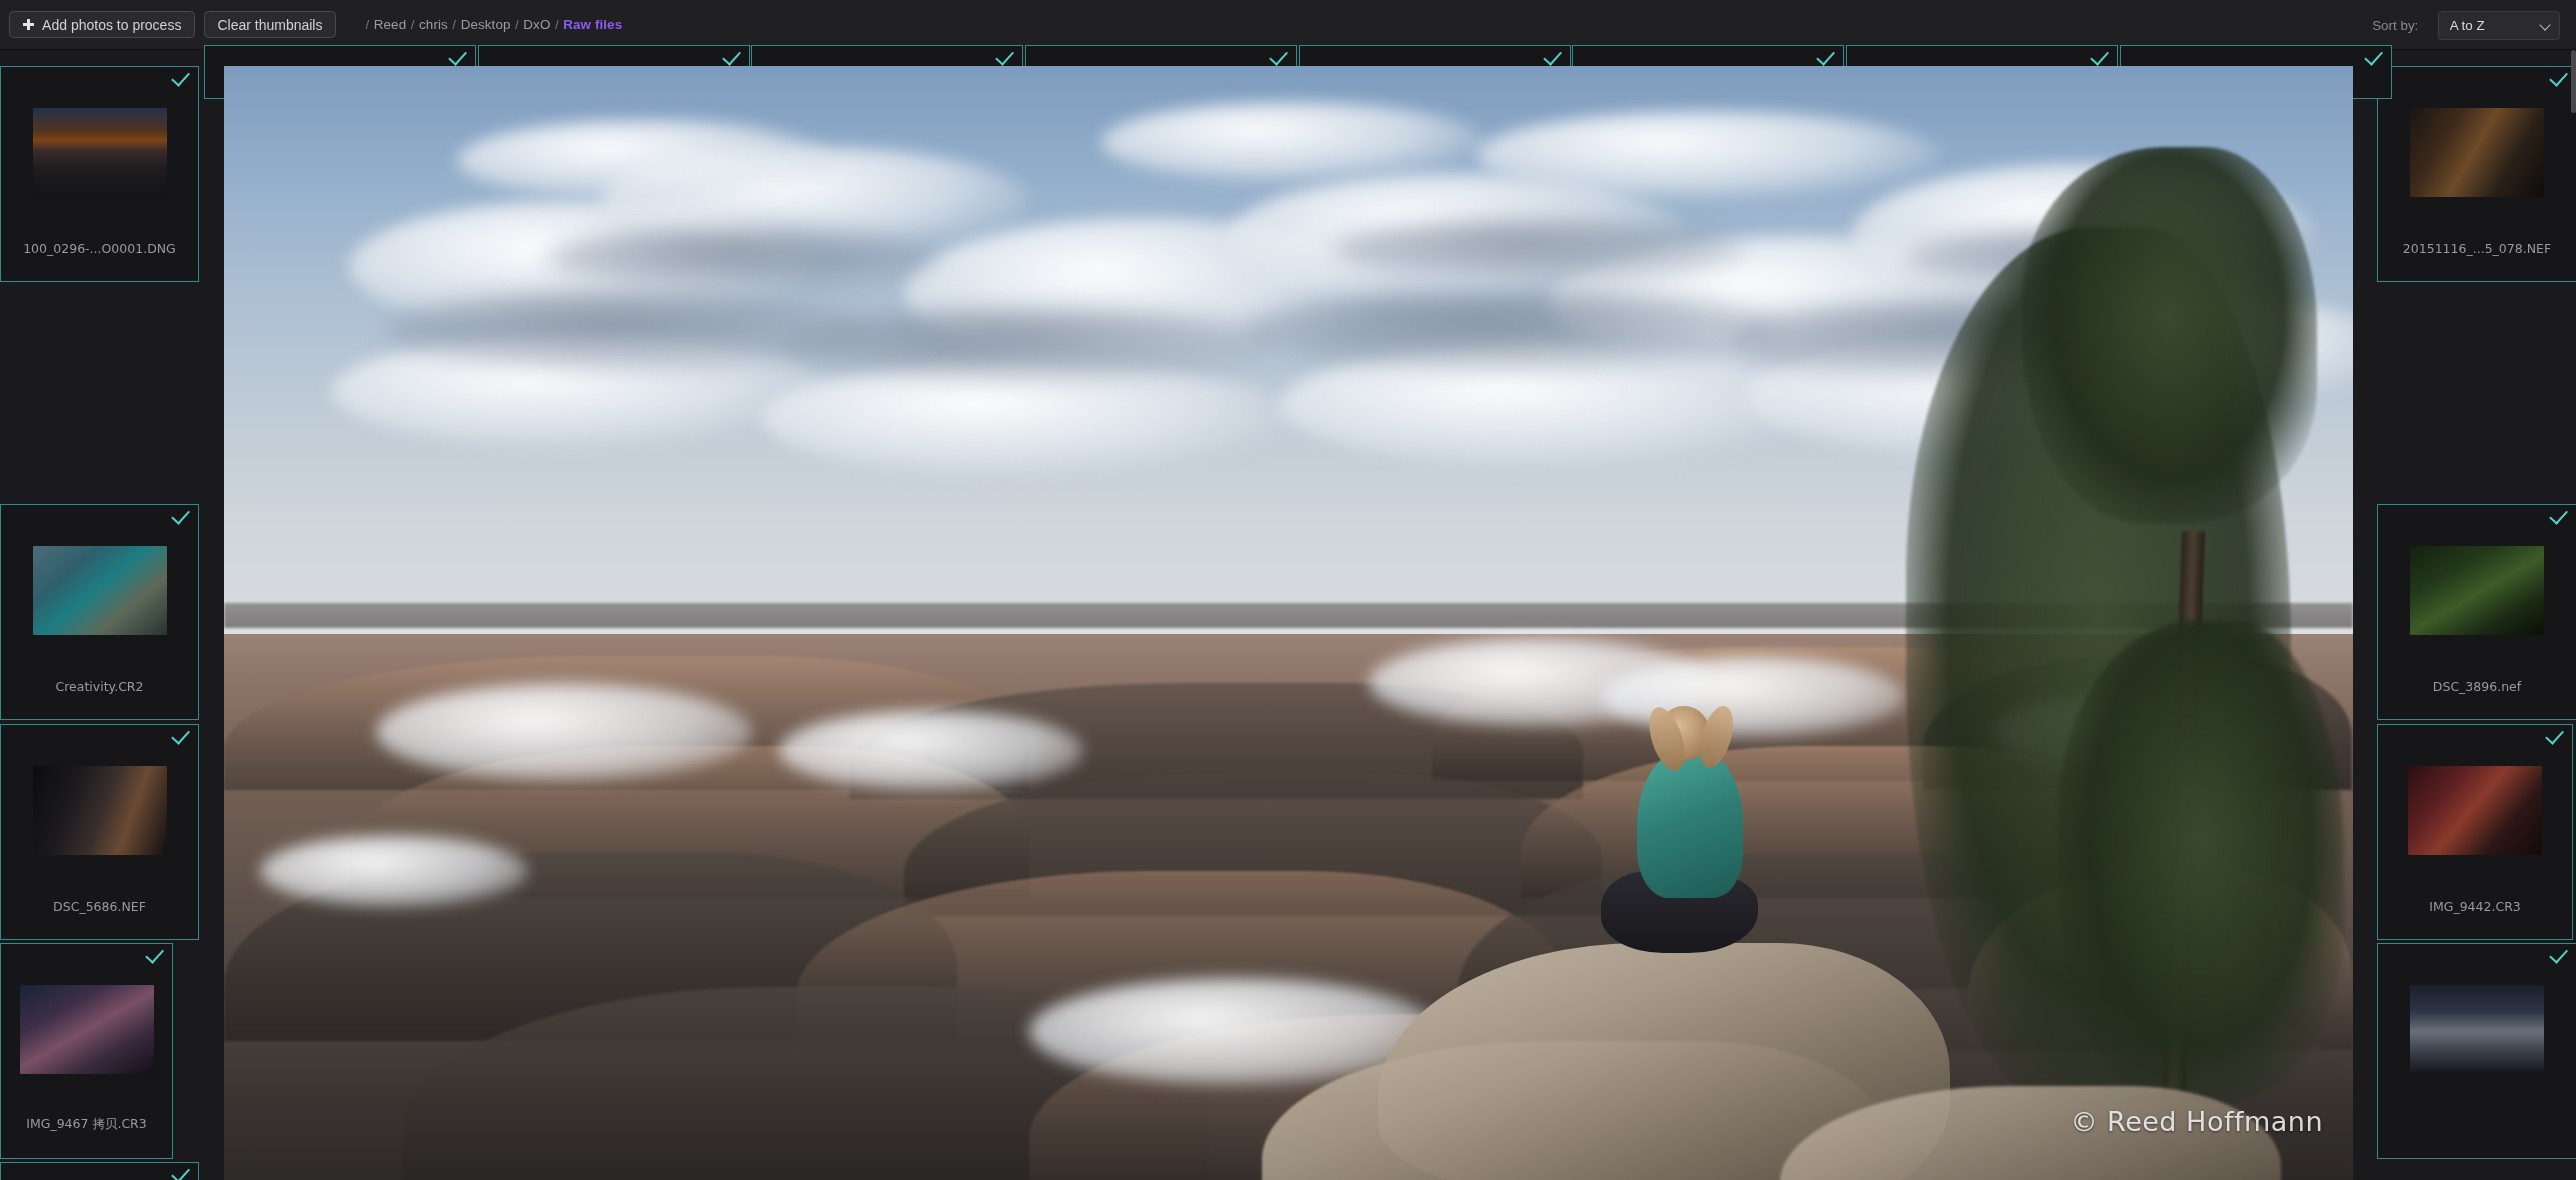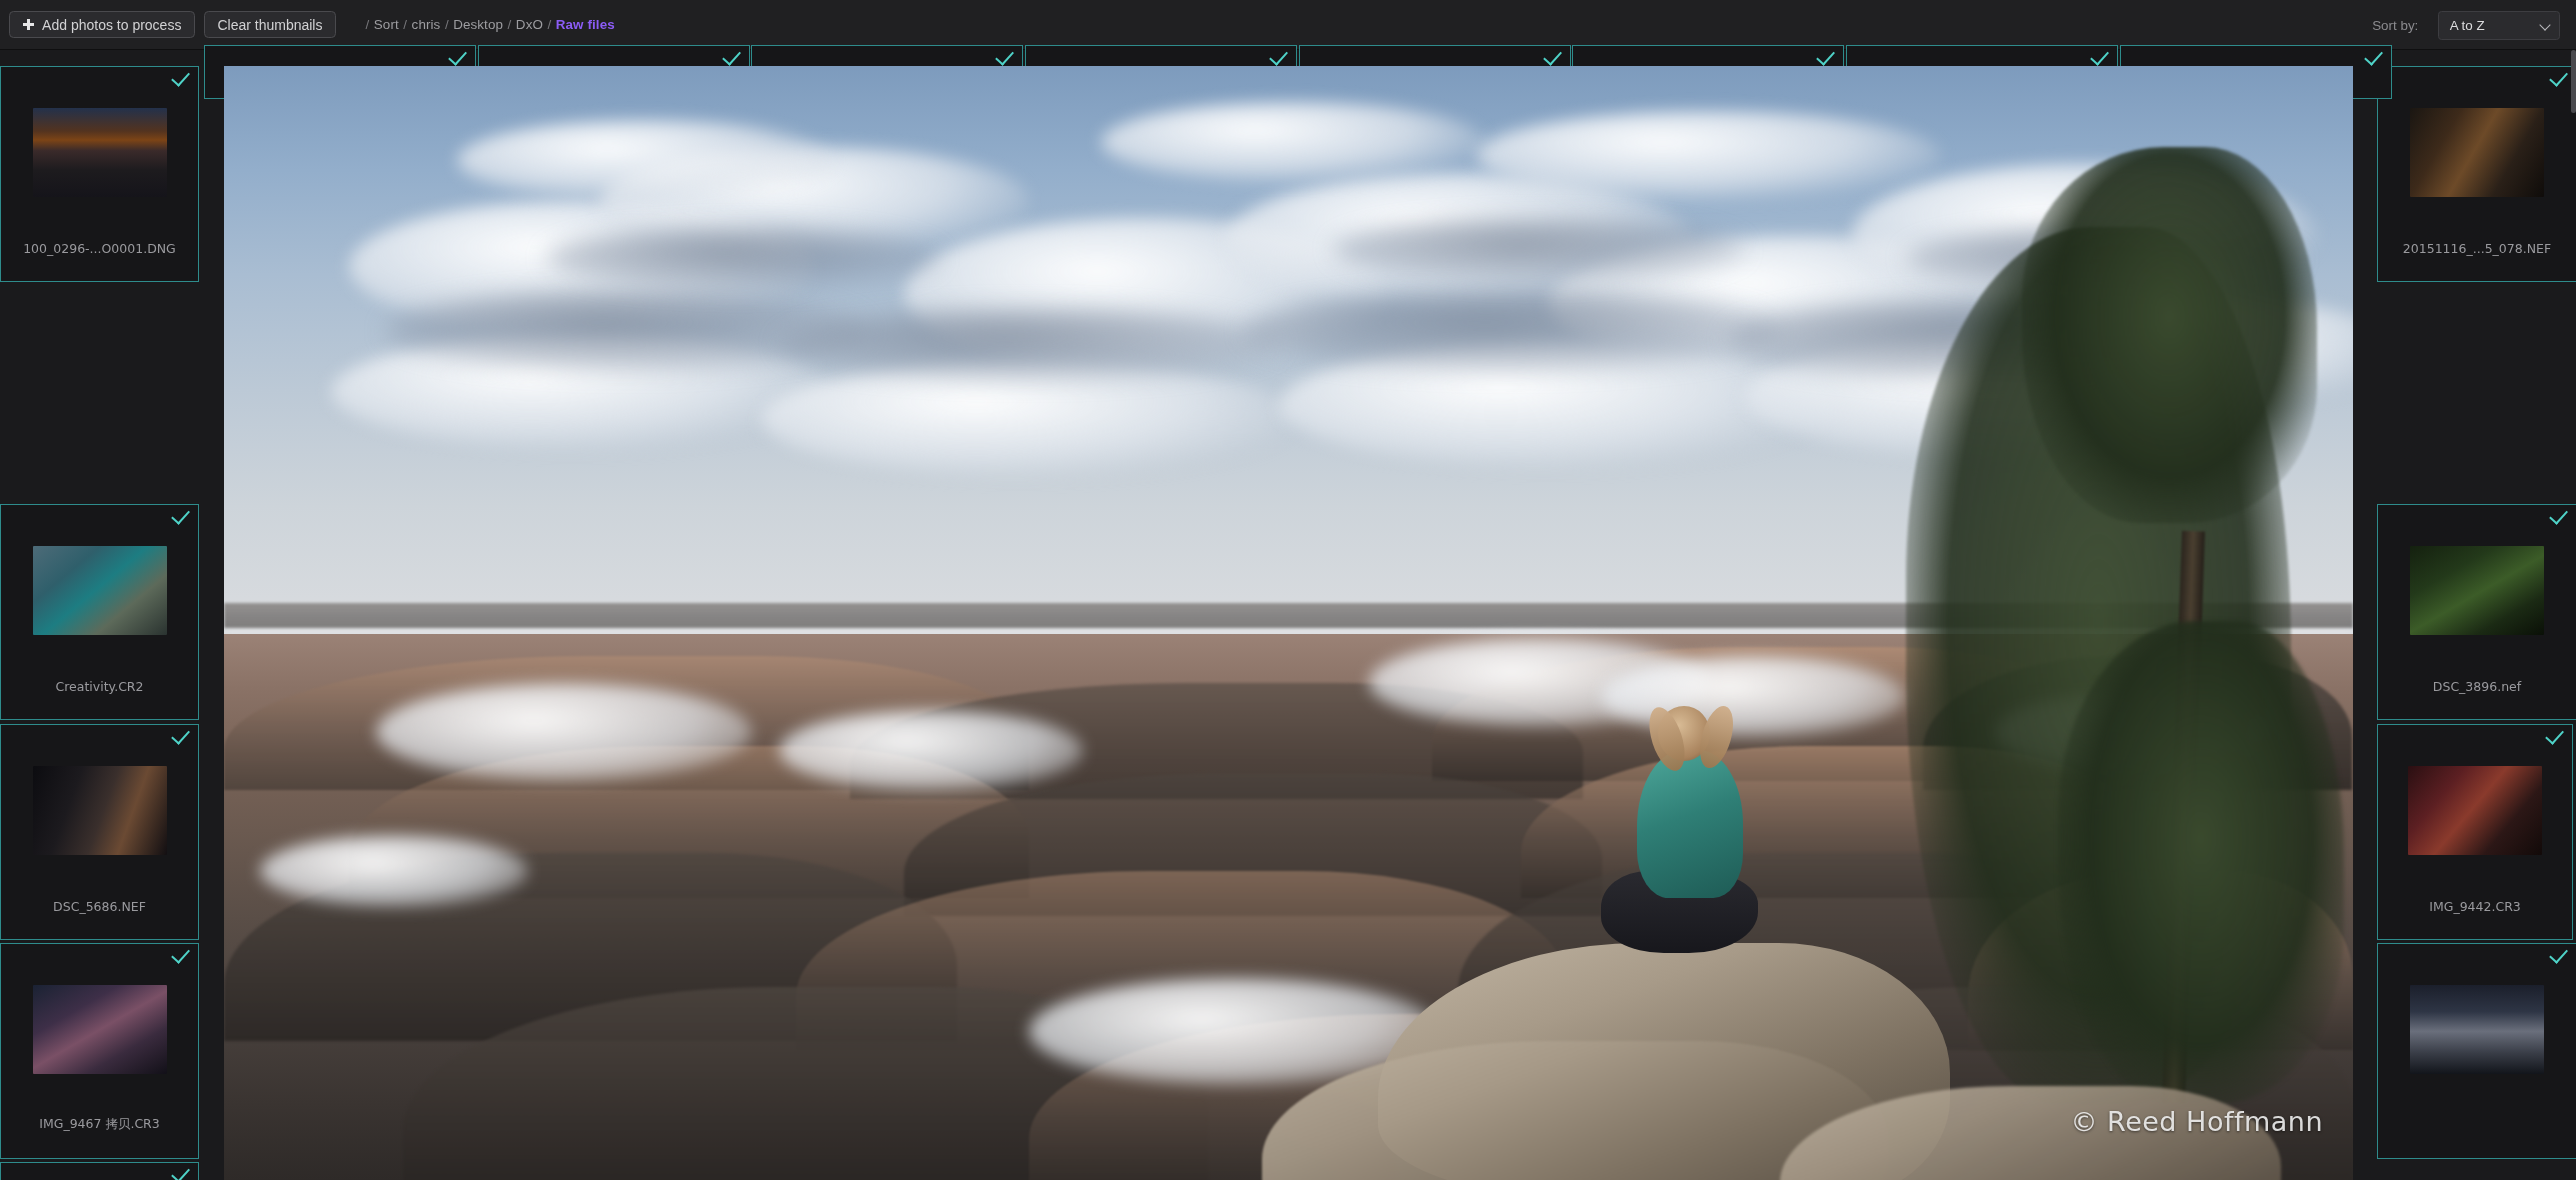--- a/index.html
+++ b/index.html
@@ -224,21 +224,21 @@
 
   <div class="tb-btn">
     <span class="plus-ico"></span>
     <span>Add photos to process</span>
   </div>
 
   <div class="tb-btn">
     <span>Clear thumbnails</span>
   </div>
 
-  <div id="breadcrumb"><span class="sep">/</span><span class="crumb">Sort</span><span class="sep">/</span><span class="crumb">chris</span><span class="sep">/</span><span class="crumb">Desktop</span><span class="sep">/</span><span class="crumb">DxO</span><span class="sep">/</span><span class="crumb last">Raw files</span></div>
+  <div id="breadcrumb"><span class="sep">/</span><span class="crumb">Reed</span><span class="sep">/</span><span class="crumb">chris</span><span class="sep">/</span><span class="crumb">Desktop</span><span class="sep">/</span><span class="crumb">DxO</span><span class="sep">/</span><span class="crumb last">Raw files</span></div>
 
   <div id="sortwrap">
     <span id="sortlabel">Sort by:</span>
     <div id="sortselect">
       <span>A to Z</span>
       <span class="chev"></span>
     </div>
   </div>
 </div>
 
@@ -251,21 +251,21 @@
     <div class="cell" style="left: 0px; top: 454px; width: 199px; height: 216px;">
       <div class="tick"></div>
       <div class="thumb" style="background: linear-gradient(140deg, rgb(77, 107, 120) 0%, rgb(47, 95, 107) 28%, rgb(29, 125, 130) 48%, rgb(93, 106, 90) 70%, rgb(42, 51, 48) 100%);"></div>
       <div class="fname">Creativity.CR2</div>
     </div>
     <div class="cell" style="left: 0px; top: 674px; width: 199px; height: 216px;">
       <div class="tick"></div>
       <div class="thumb" style="background: linear-gradient(110deg, rgb(12, 12, 16) 0%, rgb(28, 26, 30) 30%, rgb(58, 47, 44) 52%, rgb(107, 74, 51) 70%, rgb(18, 15, 18) 100%);"></div>
       <div class="fname">DSC_5686.NEF</div>
     </div>
-    <div class="cell" style="left: 0px; top: 893px; width: 199px; height: 216px; text-decoration: underline;">
+    <div class="cell" style="left: 0px; top: 893px; width: 173px; height: 216px; text-decoration: underline;">
       <div class="tick"></div>
       <div class="thumb" style="background: linear-gradient(150deg, rgb(26, 34, 51) 0%, rgb(62, 47, 72) 30%, rgb(122, 80, 102) 50%, rgb(58, 43, 62) 72%, rgb(18, 16, 24) 100%);"></div>
       <div class="fname">IMG_9467 拷贝.CR3</div>
     </div>
     <div class="cell" style="left: 0px; top: 1112px; width: 199px; height: 216px;">
       <div class="tick"></div>
     </div>
     <div class="cell" style="left: 2377px; top: 16px; width: 200px; height: 216px;">
       <div class="tick"></div>
       <div class="thumb" style="background: linear-gradient(120deg, rgb(26, 22, 18) 0%, rgb(61, 42, 26) 28%, rgb(109, 74, 40) 48%, rgb(42, 32, 24) 72%, rgb(15, 12, 10) 100%);"></div>

